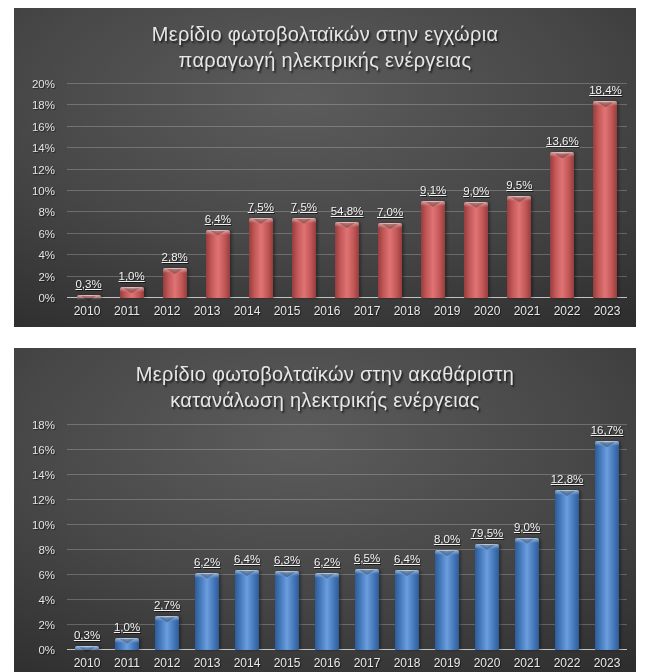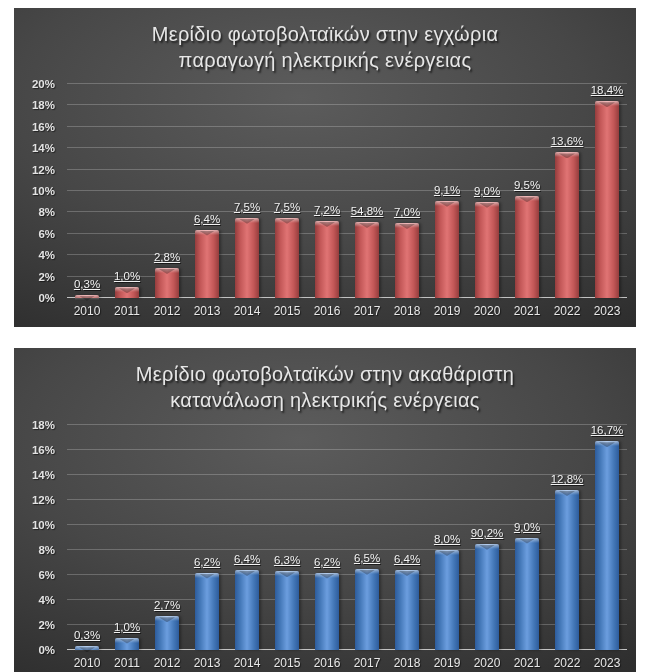--- a/index.html
+++ b/index.html
@@ -40,21 +40,20 @@
   #chart-0 .y-labels { top: 76px; height: 214px; }
   #chart-1 .y-labels { top: 77px; height: 225px; }
   .ylab {
     position: absolute;
     right: 6px;
     transform: translateY(50%);
     color: #e3e3e3;
     font-size: 11.5px;
     white-space: nowrap;
     text-shadow: 1px 1px 1px rgba(0,0,0,0.55);
-    font-weight: bold;
   }
 
   .plot { position: absolute; left: 53px; right: 9px; }
   #chart-0 .plot { top: 76px; height: 214px; }
   #chart-1 .plot { top: 77px; height: 225px; }
 
   .grid { position: absolute; left: 0; right: 0; height: 1px; }
 
   .bars {
     position: absolute;
@@ -167,24 +166,20 @@
             </div>
             <div class="slot">
               <div class="bar" style="height: 37.5%; background: linear-gradient(90deg, rgb(149, 61, 61) 0%, rgb(194, 87, 87) 22%, rgb(222, 114, 114) 48%, rgb(222, 114, 114) 52%, rgb(194, 87, 87) 78%, rgb(149, 61, 61) 100%);"></div>
               <div class="vlab" style="bottom: calc(37.5% + 5px);">7,5%</div>
             </div>
             <div class="slot">
               <div class="bar" style="height: 37.5%; background: linear-gradient(90deg, rgb(149, 61, 61) 0%, rgb(194, 87, 87) 22%, rgb(222, 114, 114) 48%, rgb(222, 114, 114) 52%, rgb(194, 87, 87) 78%, rgb(149, 61, 61) 100%);"></div>
               <div class="vlab" style="bottom: calc(37.5% + 5px);">7,5%</div>
             </div>
             <div class="slot">
-              <div class="bar" style="height: 36%; background: linear-gradient(90deg, rgb(149, 61, 61) 0%, rgb(194, 87, 87) 22%, rgb(222, 114, 114) 48%, rgb(222, 114, 114) 52%, rgb(194, 87, 87) 78%, rgb(149, 61, 61) 100%);"></div>
-              <div class="vlab" style="bottom: calc(36% + 5px);">7,2%</div>
-            </div>
-            <div class="slot">
               <div class="bar" style="height: 35.5%; background: linear-gradient(90deg, rgb(149, 61, 61) 0%, rgb(194, 87, 87) 22%, rgb(222, 114, 114) 48%, rgb(222, 114, 114) 52%, rgb(194, 87, 87) 78%, rgb(149, 61, 61) 100%);"></div>
               <div class="vlab" style="bottom: calc(35.5% + 5px);">54,8%</div>
             </div>
             <div class="slot">
               <div class="bar" style="height: 35%; background: linear-gradient(90deg, rgb(149, 61, 61) 0%, rgb(194, 87, 87) 22%, rgb(222, 114, 114) 48%, rgb(222, 114, 114) 52%, rgb(194, 87, 87) 78%, rgb(149, 61, 61) 100%);"></div>
               <div class="vlab" style="bottom: calc(35% + 5px);">7,0%</div>
             </div>
             <div class="slot">
               <div class="bar" style="height: 45.5%; background: linear-gradient(90deg, rgb(149, 61, 61) 0%, rgb(194, 87, 87) 22%, rgb(222, 114, 114) 48%, rgb(222, 114, 114) 52%, rgb(194, 87, 87) 78%, rgb(149, 61, 61) 100%);"></div>
               <div class="vlab" style="bottom: calc(45.5% + 5px);">9,1%</div>
@@ -288,21 +283,21 @@
             <div class="slot">
               <div class="bar" style="height: 35.5556%; background: linear-gradient(90deg, rgb(45, 92, 156) 0%, rgb(68, 120, 184) 22%, rgb(105, 155, 220) 48%, rgb(105, 155, 220) 52%, rgb(68, 120, 184) 78%, rgb(45, 92, 156) 100%);"></div>
               <div class="vlab" style="bottom: calc(35.5556% + 5px);">6,4%</div>
             </div>
             <div class="slot">
               <div class="bar" style="height: 44.4444%; background: linear-gradient(90deg, rgb(45, 92, 156) 0%, rgb(68, 120, 184) 22%, rgb(105, 155, 220) 48%, rgb(105, 155, 220) 52%, rgb(68, 120, 184) 78%, rgb(45, 92, 156) 100%);"></div>
               <div class="vlab" style="bottom: calc(44.4444% + 5px);">8,0%</div>
             </div>
             <div class="slot">
               <div class="bar" style="height: 47.2222%; background: linear-gradient(90deg, rgb(45, 92, 156) 0%, rgb(68, 120, 184) 22%, rgb(105, 155, 220) 48%, rgb(105, 155, 220) 52%, rgb(68, 120, 184) 78%, rgb(45, 92, 156) 100%);"></div>
-              <div class="vlab" style="bottom: calc(47.2222% + 5px);">90,2%</div>
+              <div class="vlab" style="bottom: calc(47.2222% + 5px);">79,5%</div>
             </div>
             <div class="slot">
               <div class="bar" style="height: 50%; background: linear-gradient(90deg, rgb(45, 92, 156) 0%, rgb(68, 120, 184) 22%, rgb(105, 155, 220) 48%, rgb(105, 155, 220) 52%, rgb(68, 120, 184) 78%, rgb(45, 92, 156) 100%);"></div>
               <div class="vlab" style="bottom: calc(50% + 5px);">9,0%</div>
             </div>
             <div class="slot">
               <div class="bar" style="height: 71.1111%; background: linear-gradient(90deg, rgb(45, 92, 156) 0%, rgb(68, 120, 184) 22%, rgb(105, 155, 220) 48%, rgb(105, 155, 220) 52%, rgb(68, 120, 184) 78%, rgb(45, 92, 156) 100%);"></div>
               <div class="vlab" style="bottom: calc(71.1111% + 5px); margin-top: 22px;">12,8%</div>
             </div>
             <div class="slot">

